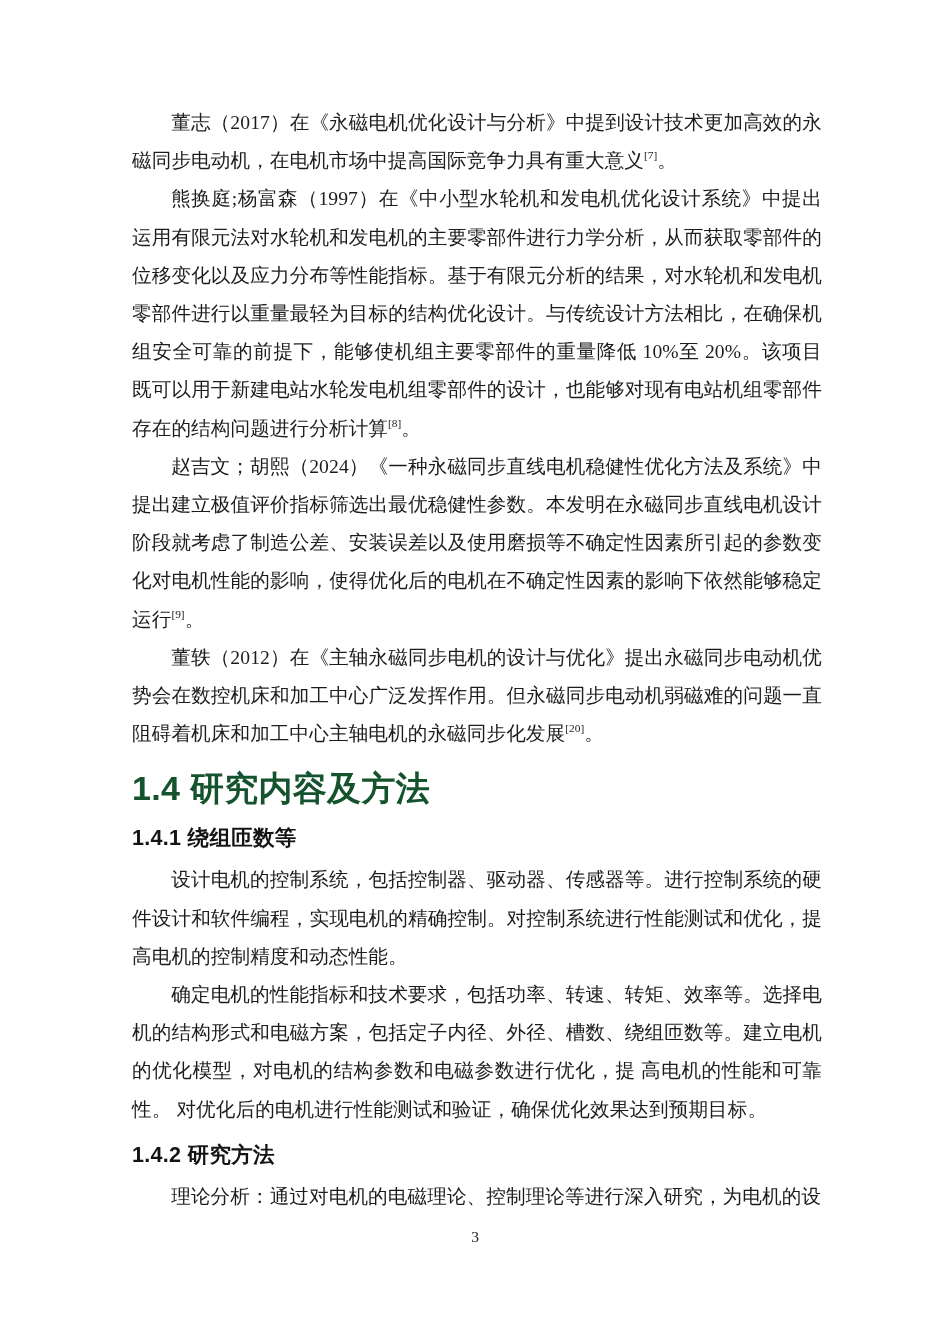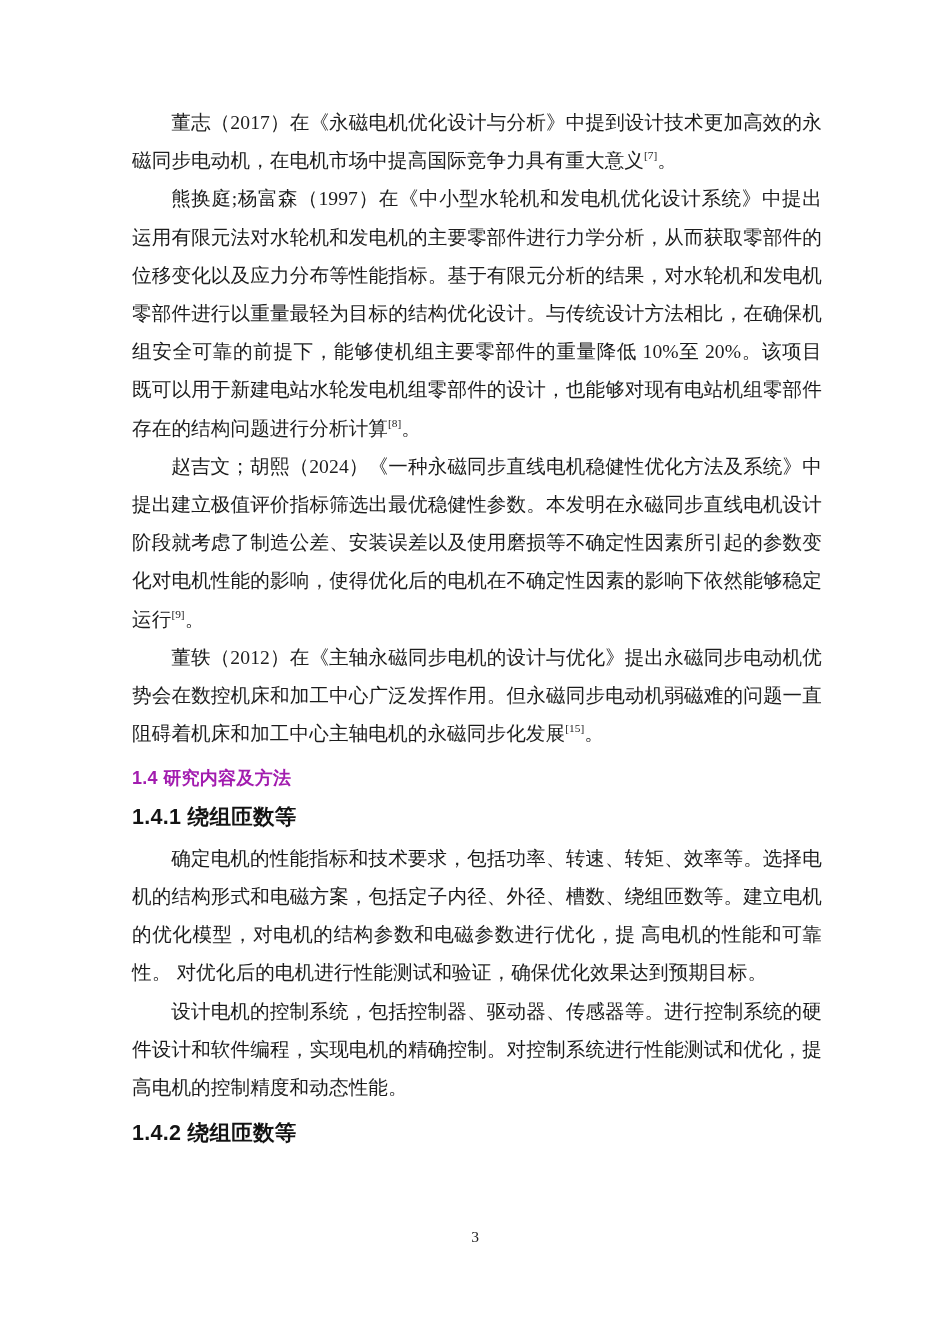--- a/index.html
+++ b/index.html
@@ -41,25 +41,25 @@
     text-justify: inter-ideograph;
     text-indent: 2em;
     margin: 0;
     color: #1c1c1c;
     letter-spacing: 0.1px;
   }
 
   
   .h2 {
     font-family: "Liberation Sans", "DejaVu Sans", sans-serif;
-    font-size: 18px;
+    font-size: 34px;
     font-weight: bold;
     line-height: 1.35;
     margin: 13px 0 11px 0;
-    color: #a21caf;
+    color: #14532d;
     letter-spacing: 0.3px;
   }
 
   .h3 {
     font-family: "Liberation Sans", "DejaVu Sans", sans-serif;
     font-size: 21.5px;
     font-weight: bold;
     line-height: 1.35;
     margin: 12px 0 8px 0;
     color: #141414;
@@ -95,32 +95,33 @@
 <div class="page">
 
   <div class="content">
 
     <p class="para"><span>董志（2017）在《永磁电机优化设计与分析》中提到设计技术更加高效的永 磁同步电动机，在电机市场中提高国际竞争力具有重大意义</span><sup class="cite">[7]</sup><span>。</span></p>
 
     <p class="para"><span>熊换庭;杨富森（1997）在《中小型水轮机和发电机优化设计系统》中提出运用有限元法对水轮机和发电机的主要零部件进行力学分析，从而获取零部件的位移变化以及应力分布等性能指标。基于有限元分析的结果，对水轮机和发电机零部件进行以重量最轻为目标的结构优化设计。与传统设计方法相比，在确保机组安全可靠的前提下，能够使机组主要零部件的重量降低 10%至 20%。该项目既可以用于新建电站水轮发电机组零部件的设计，也能够对现有电站机组零部件存在的结构问题进行分析计算</span><sup class="cite">[8]</sup><span>。</span></p>
 
     <p class="para"><span>赵吉文；胡熙（2024）《一种永磁同步直线电机稳健性优化方法及系统》中提出建立极值评价指标筛选出最优稳健性参数。本发明在永磁同步直线电机设计阶段就考虑了制造公差、安装误差以及使用磨损等不确定性因素所引起的参数变化对电机性能的影响，使得优化后的电机在不确定性因素的影响下依然能够稳定运行</span><sup class="cite">[9]</sup><span>。</span></p>
 
-    <p class="para"><span>董轶（2012）在《主轴永磁同步电机的设计与优化》提出永磁同步电动机优 势会在数控机床和加工中心广泛发挥作用。但永磁同步电动机弱磁难的问题一直 阻碍着机床和加工中心主轴电机的永磁同步化发展</span><sup class="cite">[15]</sup><span>。</span></p>
+    <p class="para"><span>董轶（2012）在《主轴永磁同步电机的设计与优化》提出永磁同步电动机优 势会在数控机床和加工中心广泛发挥作用。但永磁同步电动机弱磁难的问题一直 阻碍着机床和加工中心主轴电机的永磁同步化发展</span><sup class="cite">[20]</sup><span>。</span></p>
 
     <h2 class="h2"><span>1.4  研究内容及方法</span></h2>
 
     <h3 class="h3"><span>1.4.1  绕组匝数等</span></h3>
 
+    <p class="para"><span>设计电机的控制系统，包括控制器、驱动器、传感器等。进行控制系统的硬 件设计和软件编程，实现电机的精确控制。对控制系统进行性能测试和优化，提 高电机的控制精度和动态性能。</span></p>
+
     <p class="para"><span>确定电机的性能指标和技术要求，包括功率、转速、转矩、效率等。选择电机的结构形式和电磁方案，包括定子内径、外径、槽数、绕组匝数等。建立电机的优化模型，对电机的结构参数和电磁参数进行优化，提 高电机的性能和可靠性。 对优化后的电机进行性能测试和验证，确保优化效果达到预期目标。</span></p>
 
-    <p class="para"><span>设计电机的控制系统，包括控制器、驱动器、传感器等。进行控制系统的硬 件设计和软件编程，实现电机的精确控制。对控制系统进行性能测试和优化，提 高电机的控制精度和动态性能。</span></p>
+    <h3 class="h3"><span>1.4.2  研究方法</span></h3>
 
-    <h3 class="h3"><span>1.4.2  绕组匝数等</span></h3>
-
+    <p class="para"><span>理论分析：通过对电机的电磁理论、控制理论等进行深入研究，为电机的设</span></p>
 
   </div>
 
   <div class="footer">
     <span class="page-number">3</span>
   </div>
 
 </div>
 
 </body></html>

